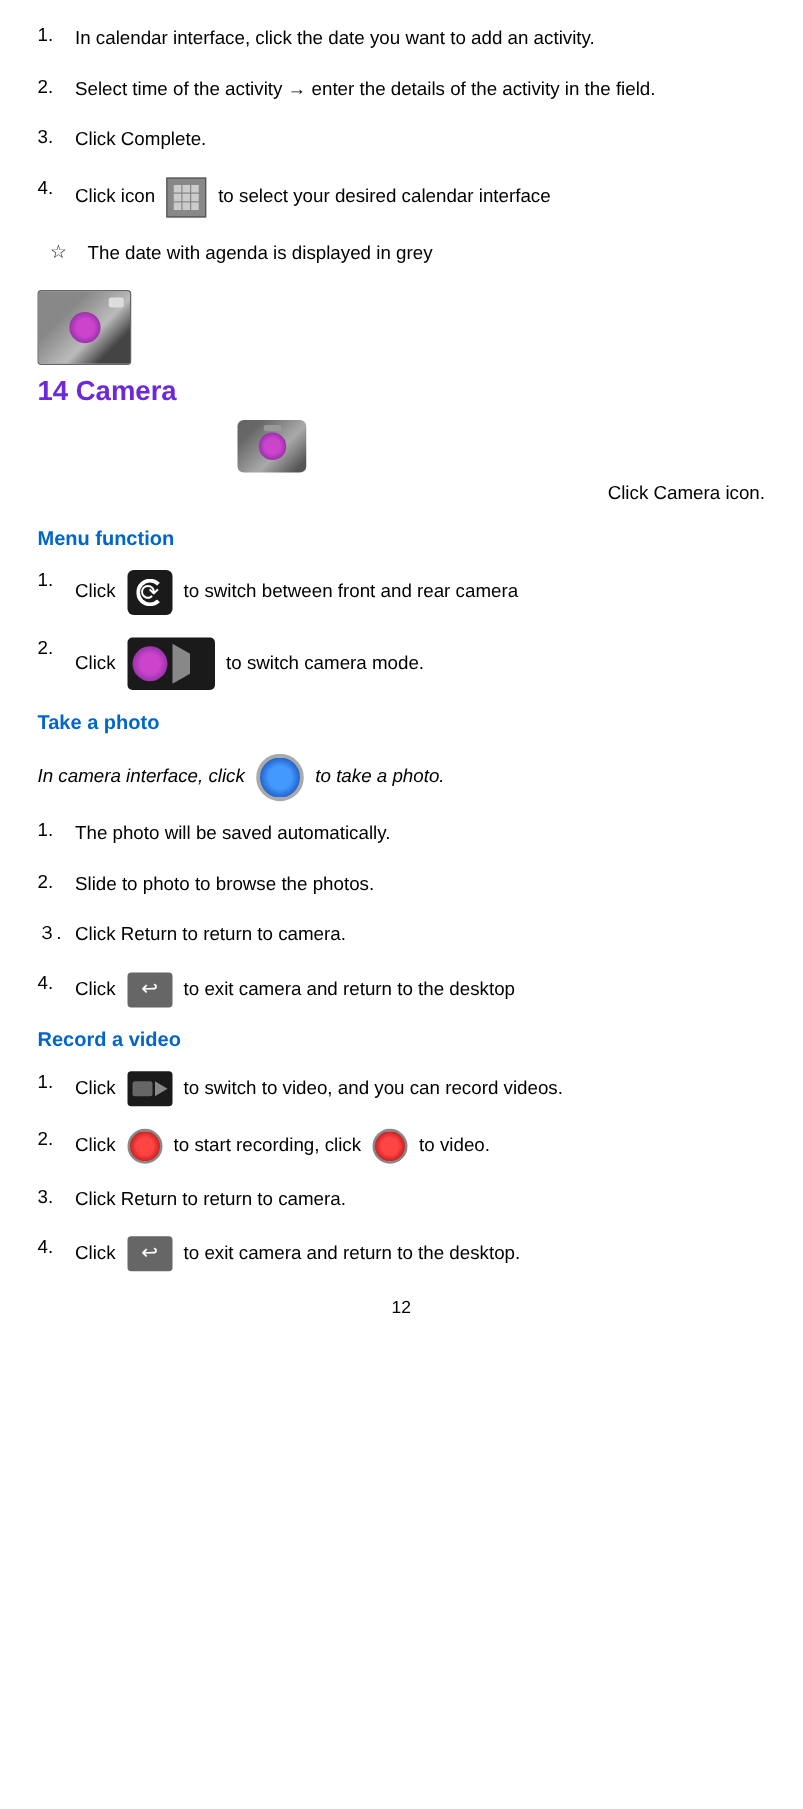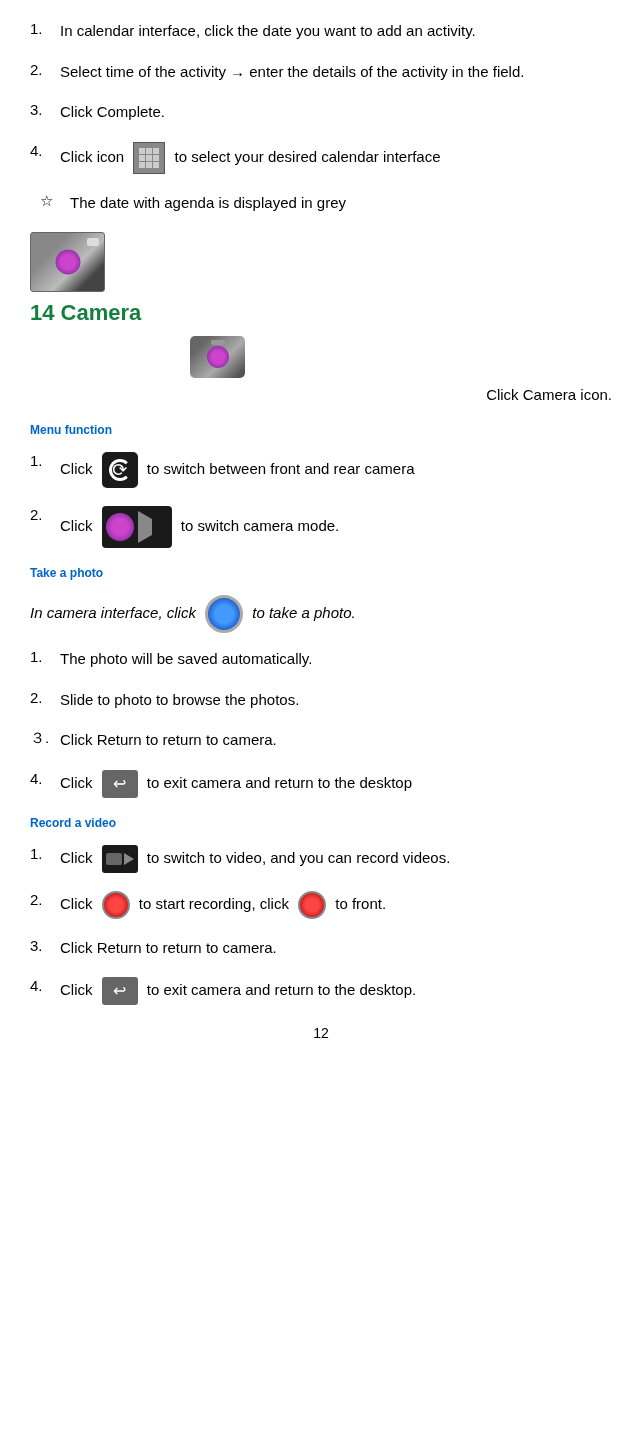--- a/index.html
+++ b/index.html
@@ -113,27 +113,27 @@
       width: 12px;
       height: 8px;
       background: #ddd;
       border-radius: 2px;
     }
 
     
     .section-heading {
       font-size: 22px;
       font-weight: bold;
-      color: #15803d;
+      color: #6d28d9;
       margin-bottom: 10px;
       margin-top: 5px;
     }
 
     .subsection-heading {
-      font-size: 12px;
+      font-size: 16px;
       font-weight: bold;
       color: #0066cc;
       margin-bottom: 15px;
       margin-top: 5px;
     }
 
     
     .camera-icon-medium {
       width: 55px;
       height: 42px;
@@ -500,21 +500,21 @@
   <span class="item-number">2.</span>
   <span class="item-text">
     <span>Click</span>
     <span class="inline-icon">
       <div class="record-btn"></div>
     </span>
     <span>to start recording, click</span>
     <span class="inline-icon">
       <div class="record-btn"></div>
     </span>
-    <span>to front.</span>
+    <span>to video.</span>
   </span>
 </div>
 
 
 <div class="numbered-item">
   <span class="item-number">3.</span>
   <span class="item-text">Click Return to return to camera.</span>
 </div>
 
 

